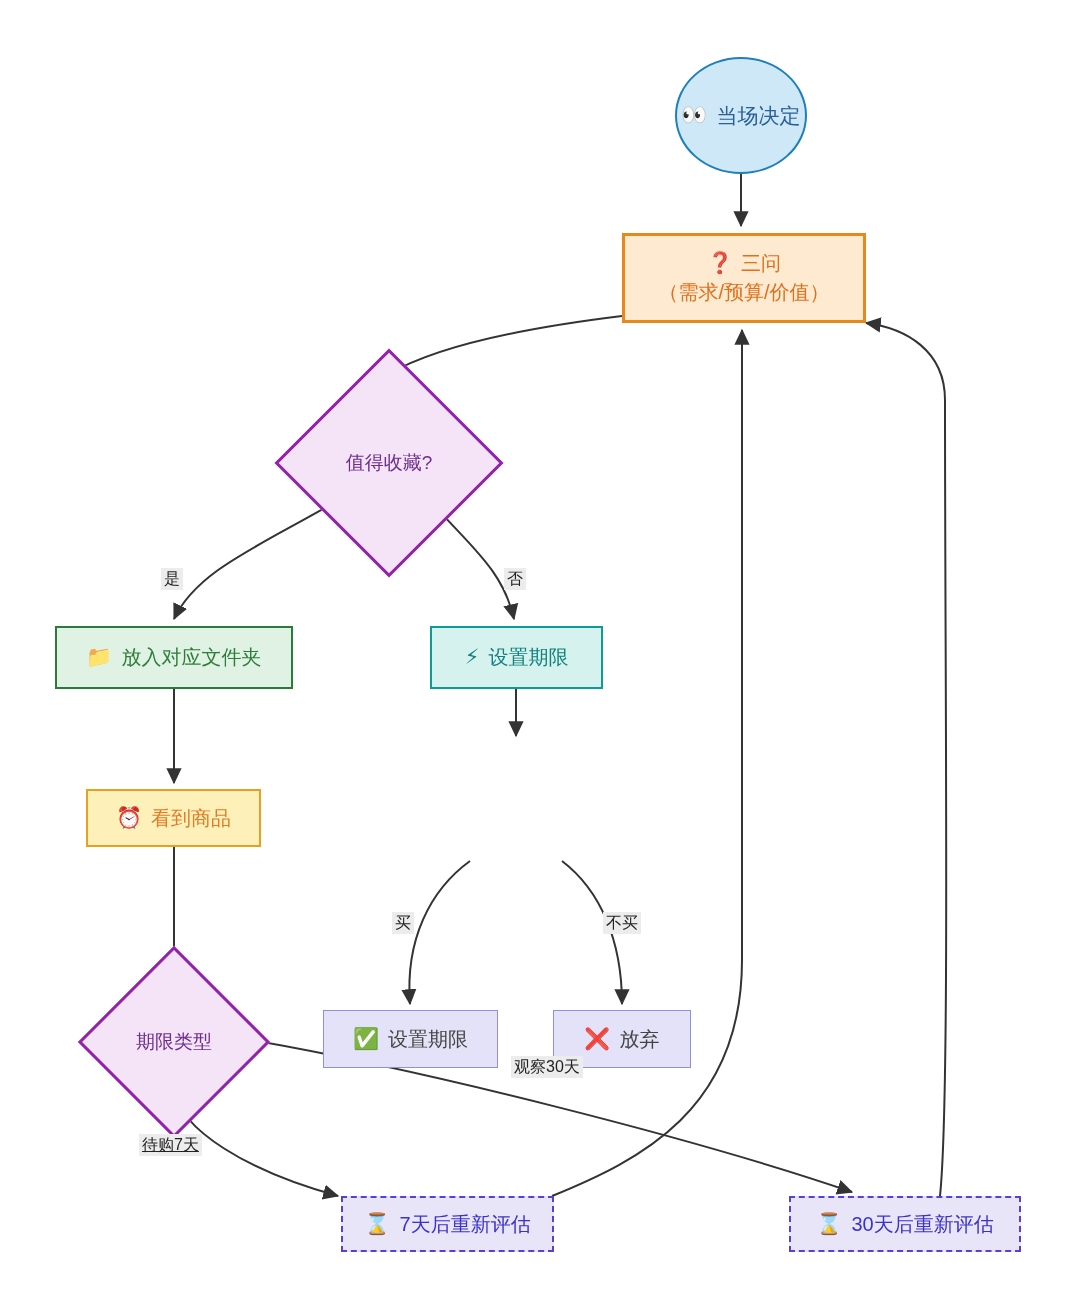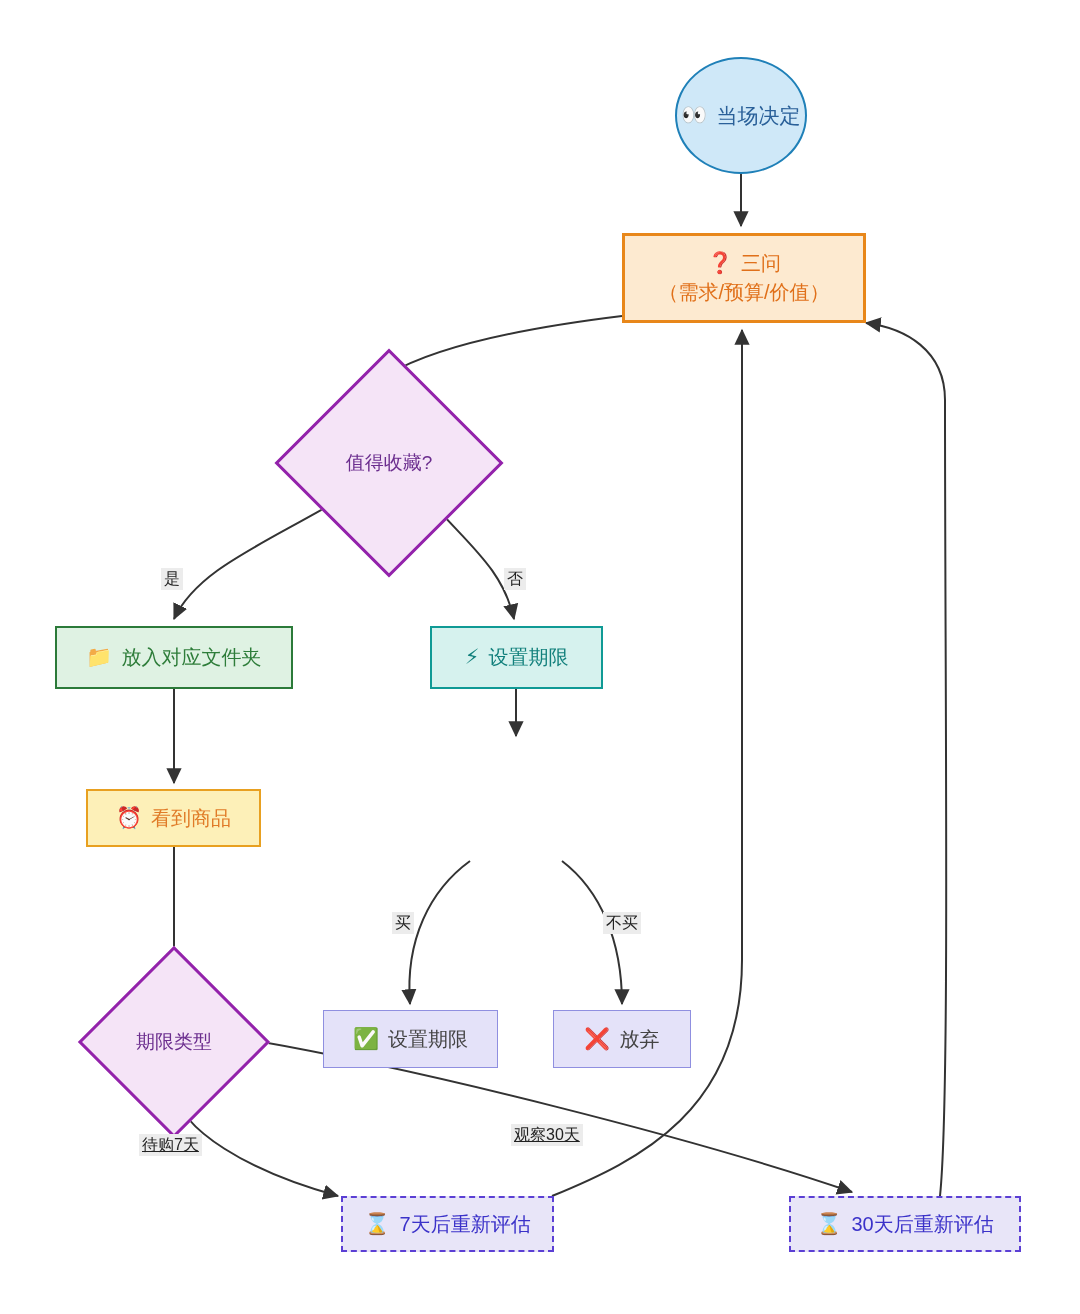--- a/index.html
+++ b/index.html
@@ -162,15 +162,15 @@
       <span class="emoji">⌛</span>
       <span>30天后重新评估</span>
     </span>
   </div>
 
   <div class="elabel" style="left:161px;top:568px;">是</div>
   <div class="elabel" style="left:504px;top:568px;">否</div>
   <div class="elabel" style="left:392px;top:912px;">买</div>
   <div class="elabel" style="left:603px;top:912px;text-align:center;">不买</div>
   <div class="elabel" style="left:139px;top:1134px;text-decoration:underline;">待购7天</div>
-  <div class="elabel" style="left:511px;top:1124px;text-decoration:underline;">观察30天</div>
+  <div class="elabel" style="left:511px;top:1056px;">观察30天</div>
 
 </div>
 
 </body></html>

